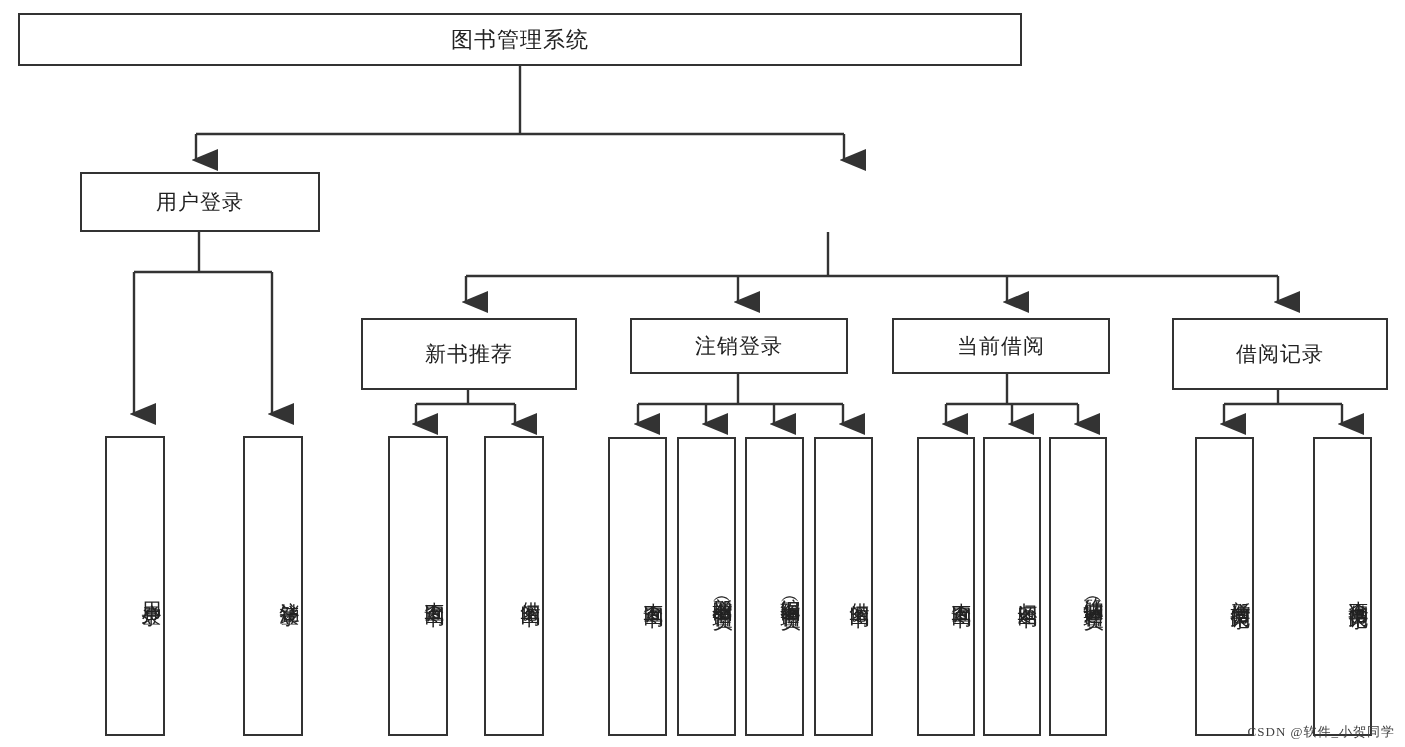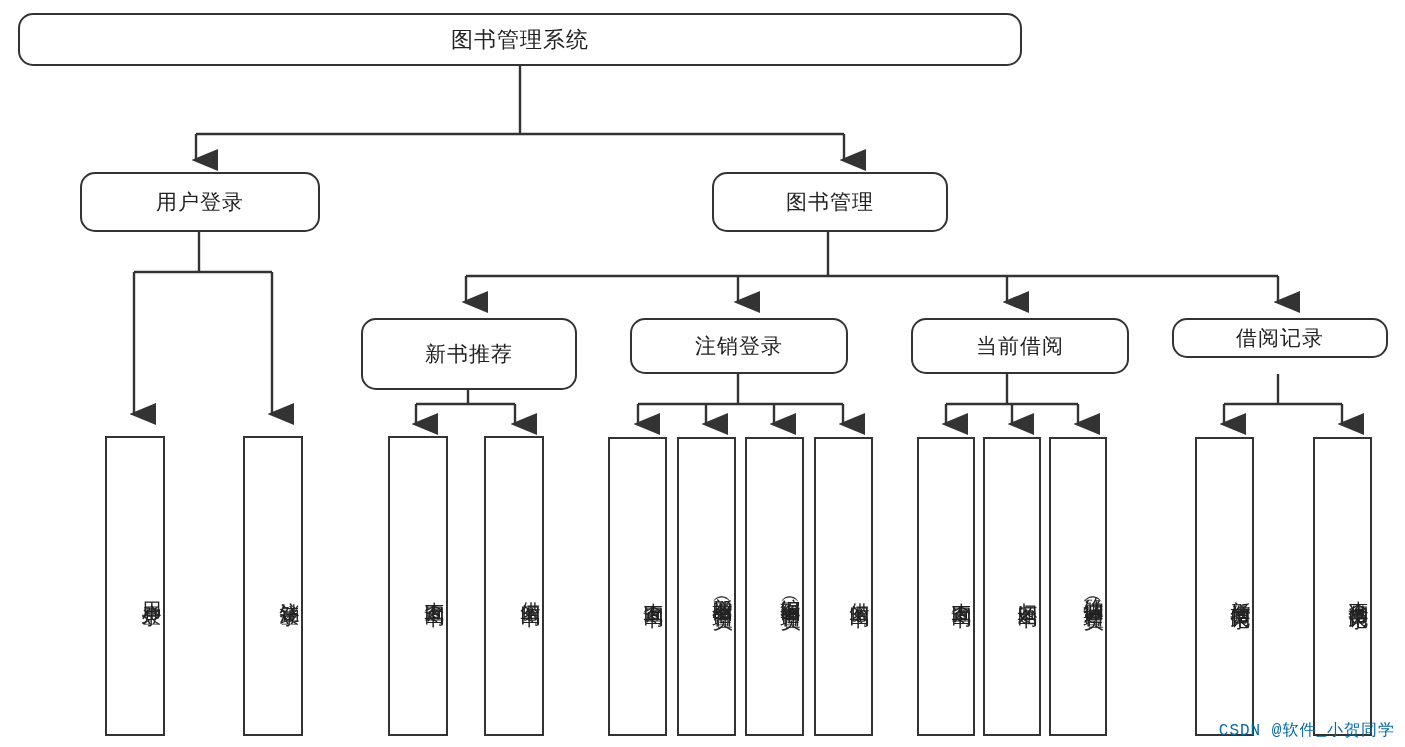--- a/index.html
+++ b/index.html
@@ -21,21 +21,20 @@
     display:flex;
     align-items:center;
     justify-content:center;
     color:#222222;
     text-align:center;
   }
   .node.horiz{
     writing-mode:horizontal-tb;
     font-size:21px;
     letter-spacing:1px;
-    border-radius:15px;
   }
   .node.root{font-size:22px;}
   .node.vert{
     writing-mode:vertical-rl;
     text-orientation:upright;
     font-size:20px;
     letter-spacing:2px;
     align-items:flex-start;
     justify-content:center;
     padding-top:8px;
@@ -44,25 +43,25 @@
   .node.vert span{
     writing-mode:vertical-rl;
     text-orientation:upright;
     display:block;
     white-space:nowrap;
   }
   .watermark{
     position:absolute;
     right:10px;
     bottom:6px;
-    font-size:16px;
-    color:#0369a1;
+    font-size:13px;
+    color:#404040;
     letter-spacing:1px;
     white-space:nowrap;
-    font-family:Liberation Mono, monospace;
+    font-family:Liberation Serif, serif;
   }
 </style>
 </head>
 <body>
 
 <div id="diagram-root">
 
   <svg id="connectors" viewBox="0 0 1405 747">
     <defs>
       <marker id="arrow" viewBox="0 0 12 12" refX="6" refY="10" markerWidth="11" markerHeight="11" orient="auto-start-reverse">
@@ -110,26 +109,25 @@
       <path d="M 1278 374 L 1278 404"></path>
       <path d="M 1224 404 L 1342 404"></path>
       <path d="M 1224 404 L 1224 424" marker-end="url(#arrow)"></path>
       <path d="M 1342 404 L 1342 424" marker-end="url(#arrow)"></path>
     </g>
   </svg>
 
   <div class="node horiz root" style="left:18px;top:13px;width:1004px;height:53px;">图书管理系统</div>
 
   <div class="node horiz" style="left:80px;top:172px;width:240px;height:60px;">用户登录</div>
-  <div class="node horiz" style="left:712px;top:172px;width:236px;height:60px;">图书管理</div>
 
   <div class="node horiz" style="left:361px;top:318px;width:216px;height:72px;">新书推荐</div>
   <div class="node horiz" style="left:630px;top:318px;width:218px;height:56px;">注销登录</div>
-  <div class="node horiz" style="left:911px;top:318px;width:218px;height:56px;">当前借阅</div>
-  <div class="node horiz" style="left:1172px;top:318px;width:216px;height:40px;">借阅记录</div>
+  <div class="node horiz" style="left:892px;top:318px;width:218px;height:56px;">当前借阅</div>
+  <div class="node horiz" style="left:1172px;top:318px;width:216px;height:72px;">借阅记录</div>
 
   <div class="node vert" style="left:105px;top:436px;width:60px;height:300px;">
     <span>用户登录</span>
   </div>
   <div class="node vert" style="left:243px;top:436px;width:60px;height:300px;">
     <span>注销登录</span>
   </div>
 
   <div class="node vert" style="left:388px;top:436px;width:60px;height:300px;">
     <span>查询图书</span>

